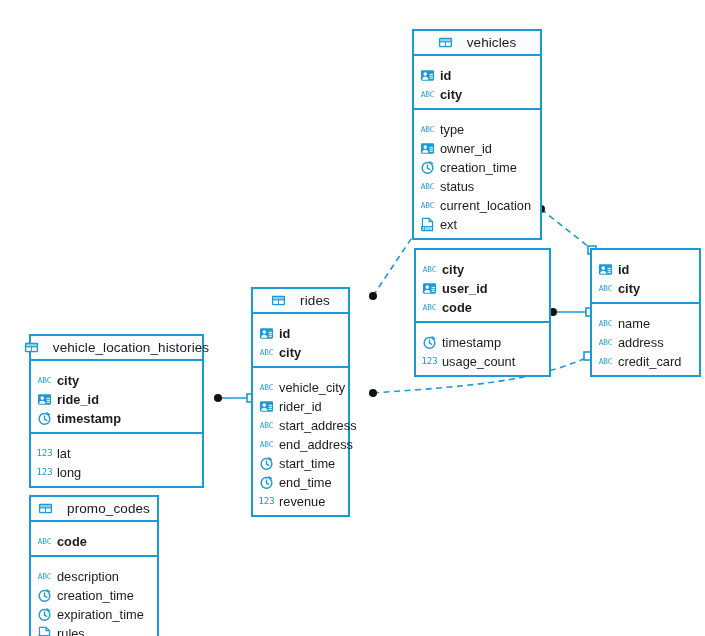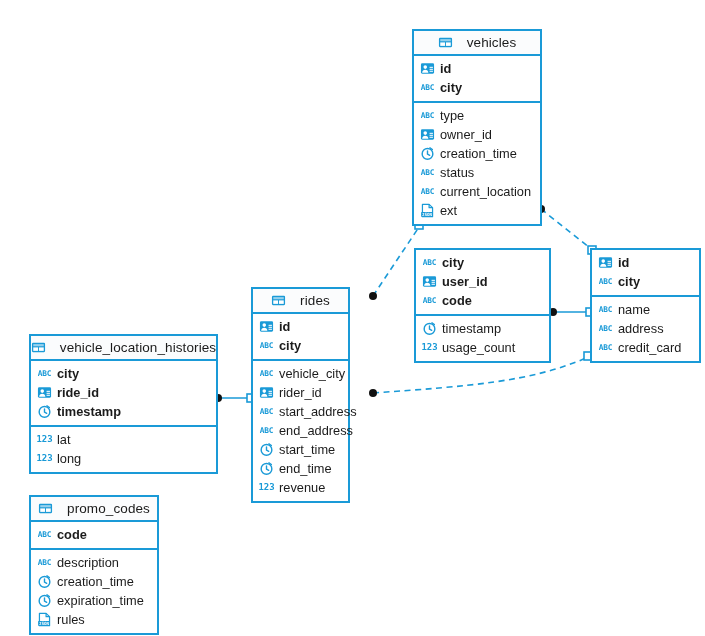--- a/index.html
+++ b/index.html
@@ -22,33 +22,33 @@
     background:#fbfcfd;
     border-bottom:2px solid #1a9ad7;
     height:25px;
     display:flex;align-items:center;justify-content:center;
     gap:14px;
     box-sizing:border-box;
   }
   .tbl-title{
     font-size:13.5px;color:#1b1b1b;white-space:nowrap;letter-spacing:0.1px;
   }
-  .section{padding:3px 4px 4px 0;box-sizing:border-box;}
+  .section{padding:3px 4px 4px 0;box-sizing:border-box;margin-top:7px;}
   .section.pk{border-bottom:2px solid #1a9ad7;}
   .col{
     display:flex;align-items:center;gap:5px;
     height:19px;padding:0 7px 0 6px;
     font-size:12.8px;color:#1b1b1b;white-space:nowrap;
   }
   .col.key{font-weight:bold;}
 
   .ico{flex:0 0 auto;display:inline-flex;align-items:center;justify-content:center;}
   .ico svg{display:block;}
   .ico-txt{
-    font-size:7.8px;font-weight:bold;color:#1a9ad7;
+    font-size:7.8px;font-weight:normal;color:#1a9ad7;
     font-family:"DejaVu Sans Mono","Liberation Mono",monospace;
     letter-spacing:-0.2px;line-height:1;
   }
   .ico-abc{width:15px;}
   .ico-123{width:15px;font-size:9px;letter-spacing:0;}
 </style>
 </head>
 <body>
 
 <div id="canvas">
@@ -311,21 +311,21 @@
             </svg>
           </span>
           <span>end_time</span>
         </div>
         <div class="col">
           <span class="ico ico-txt ico-123">123</span>
           <span>revenue</span>
         </div>
       </div>
     </div>
-    <div class="table" id="tbl-vehicle_location_histories" style="left: 29px; top: 334px; width: 189px;">
+    <div class="table" id="tbl-vehicle_location_histories" style="left: 29px; top: 334px; width: 175px;">
       <div class="tbl-header">
         <span class="ico">
           <svg width="15" height="15" viewBox="0 0 16 16">
             <rect x="1" y="3" width="14" height="10" rx="1.2" fill="#1a9ad7"></rect>
             <rect x="2.4" y="4.4" width="11.2" height="2.3" fill="#ffffff" opacity="0.55"></rect>
             <rect x="2.4" y="7.9" width="5.1" height="3.7" fill="#ffffff"></rect>
             <rect x="8.5" y="7.9" width="5.1" height="3.7" fill="#ffffff"></rect>
           </svg>
         </span>
         <span class="tbl-title">vehicle_location_histories</span>

